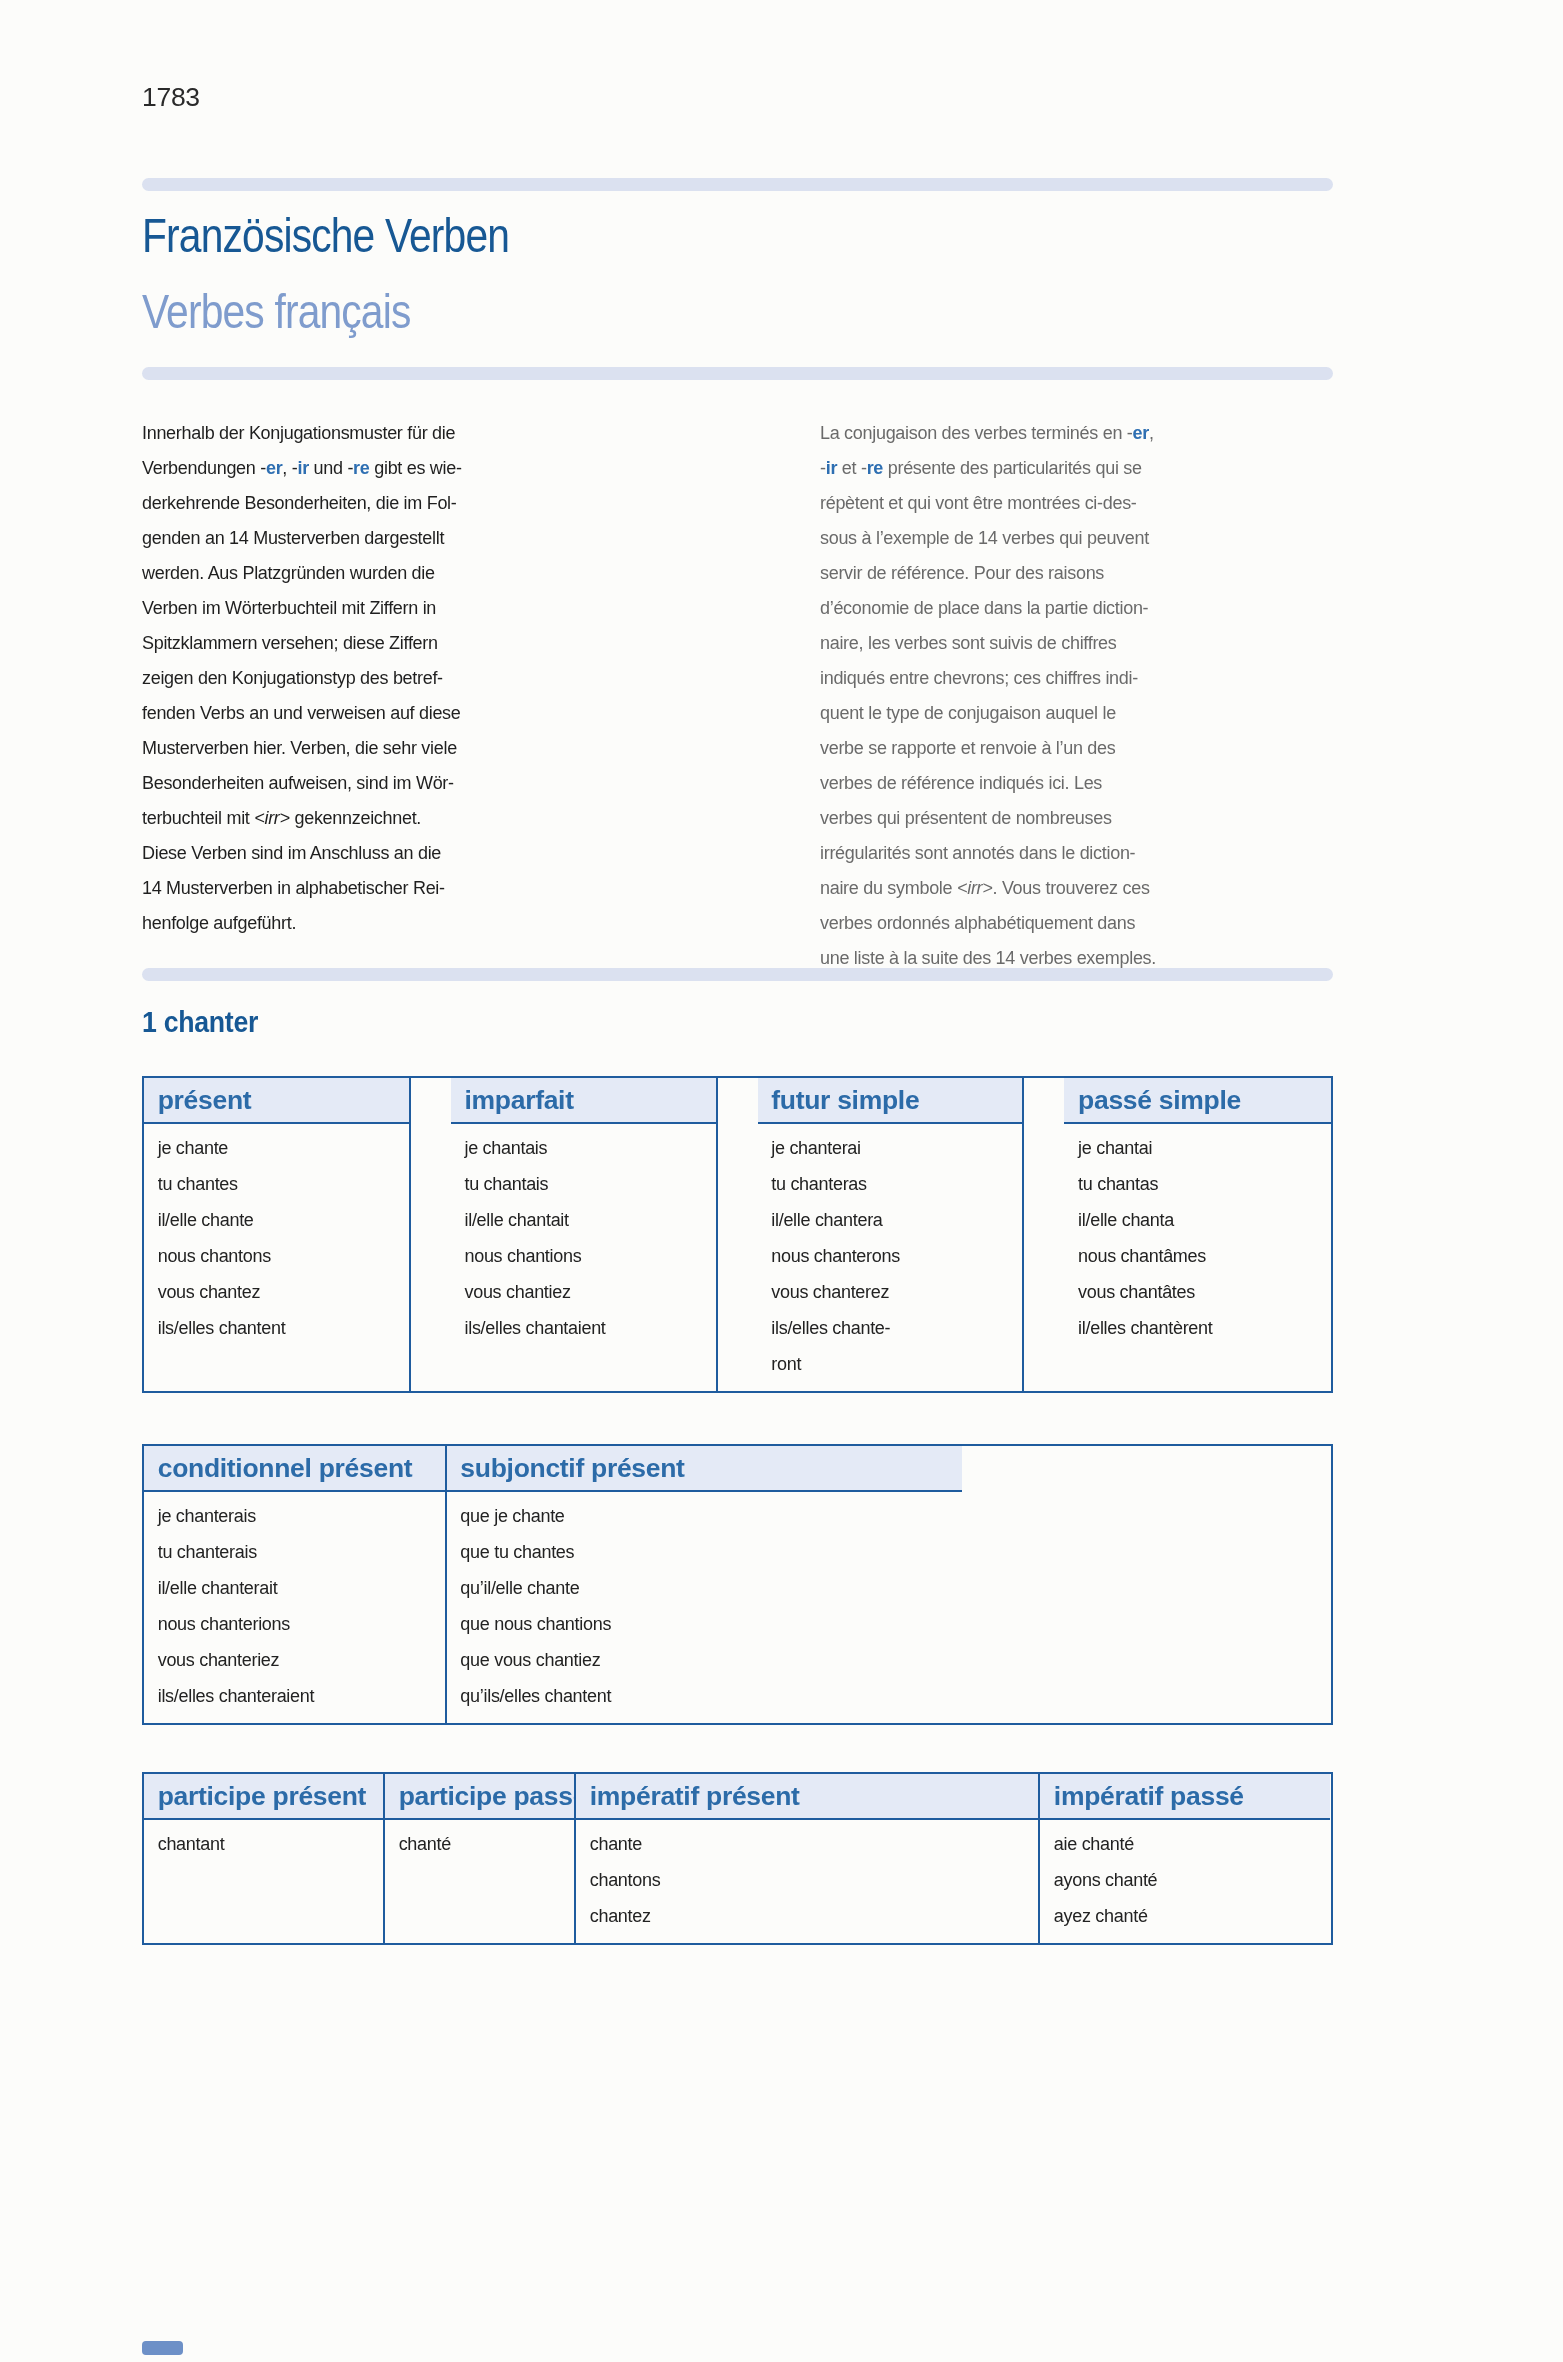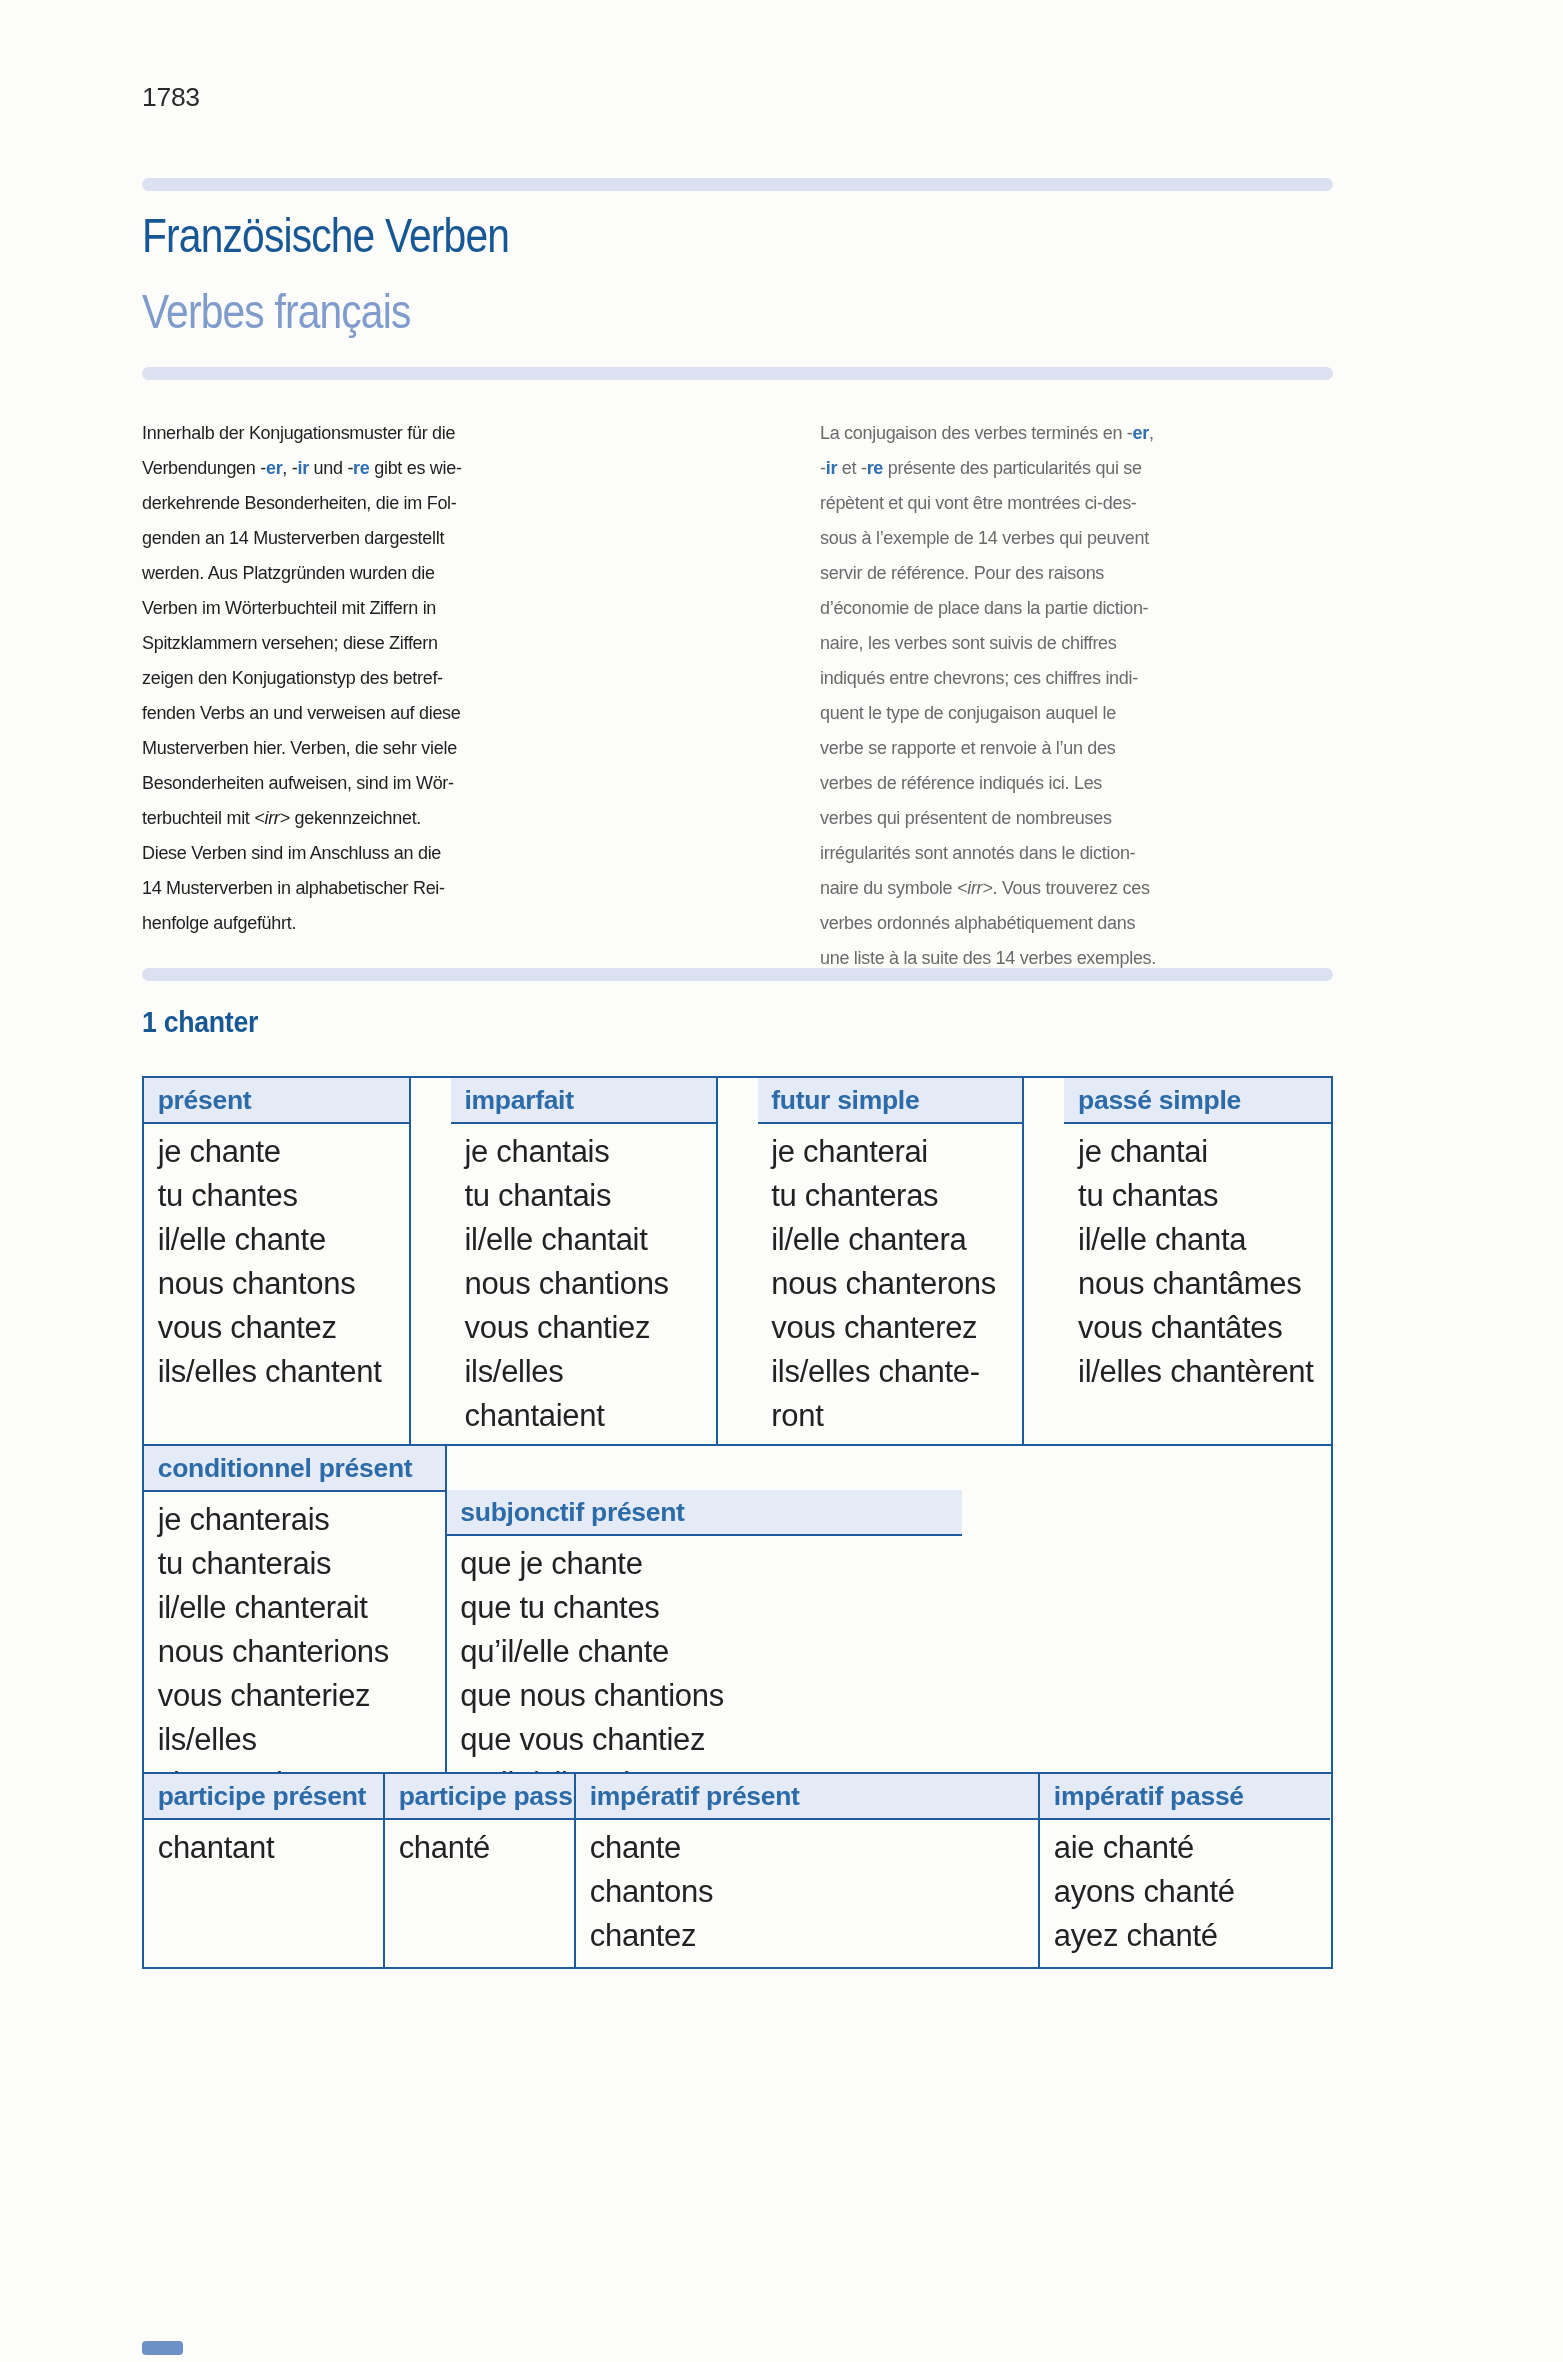--- a/index.html
+++ b/index.html
@@ -87,21 +87,21 @@
   .ctable .hcell{
     background:#e4eaf6;
     border-bottom:2px solid #1f5c9e;
     padding:6.9px 13.7px 5.9px 13.7px;
     font-size:26.5px;line-height:31px;font-weight:700;
     color:#2c6ba8;letter-spacing:-0.3px;
     white-space:nowrap;overflow:hidden;
   }
   .ctable .bcell{
     padding:5.9px 13.7px 9.8px 13.7px;
-    font-size:31px;line-height:44px;letter-spacing:-0.3px;
+    font-size:18px;line-height:36px;letter-spacing:-0.3px;
     color:#222222;white-space:pre-line;flex:1;
   }
   .t1 .col{width:25%;}
   .t2 .c1{width:25.5%;}
   .t2 .c2{width:43.4%;}
   .t2 .c3{width:31.1%;}
   .t3 .c1{width:20.3%;}
   .t3 .c2{width:16.1%;}
   .t3 .c3{width:39.1%;}
   .t3 .c4{width:24.4%;}

